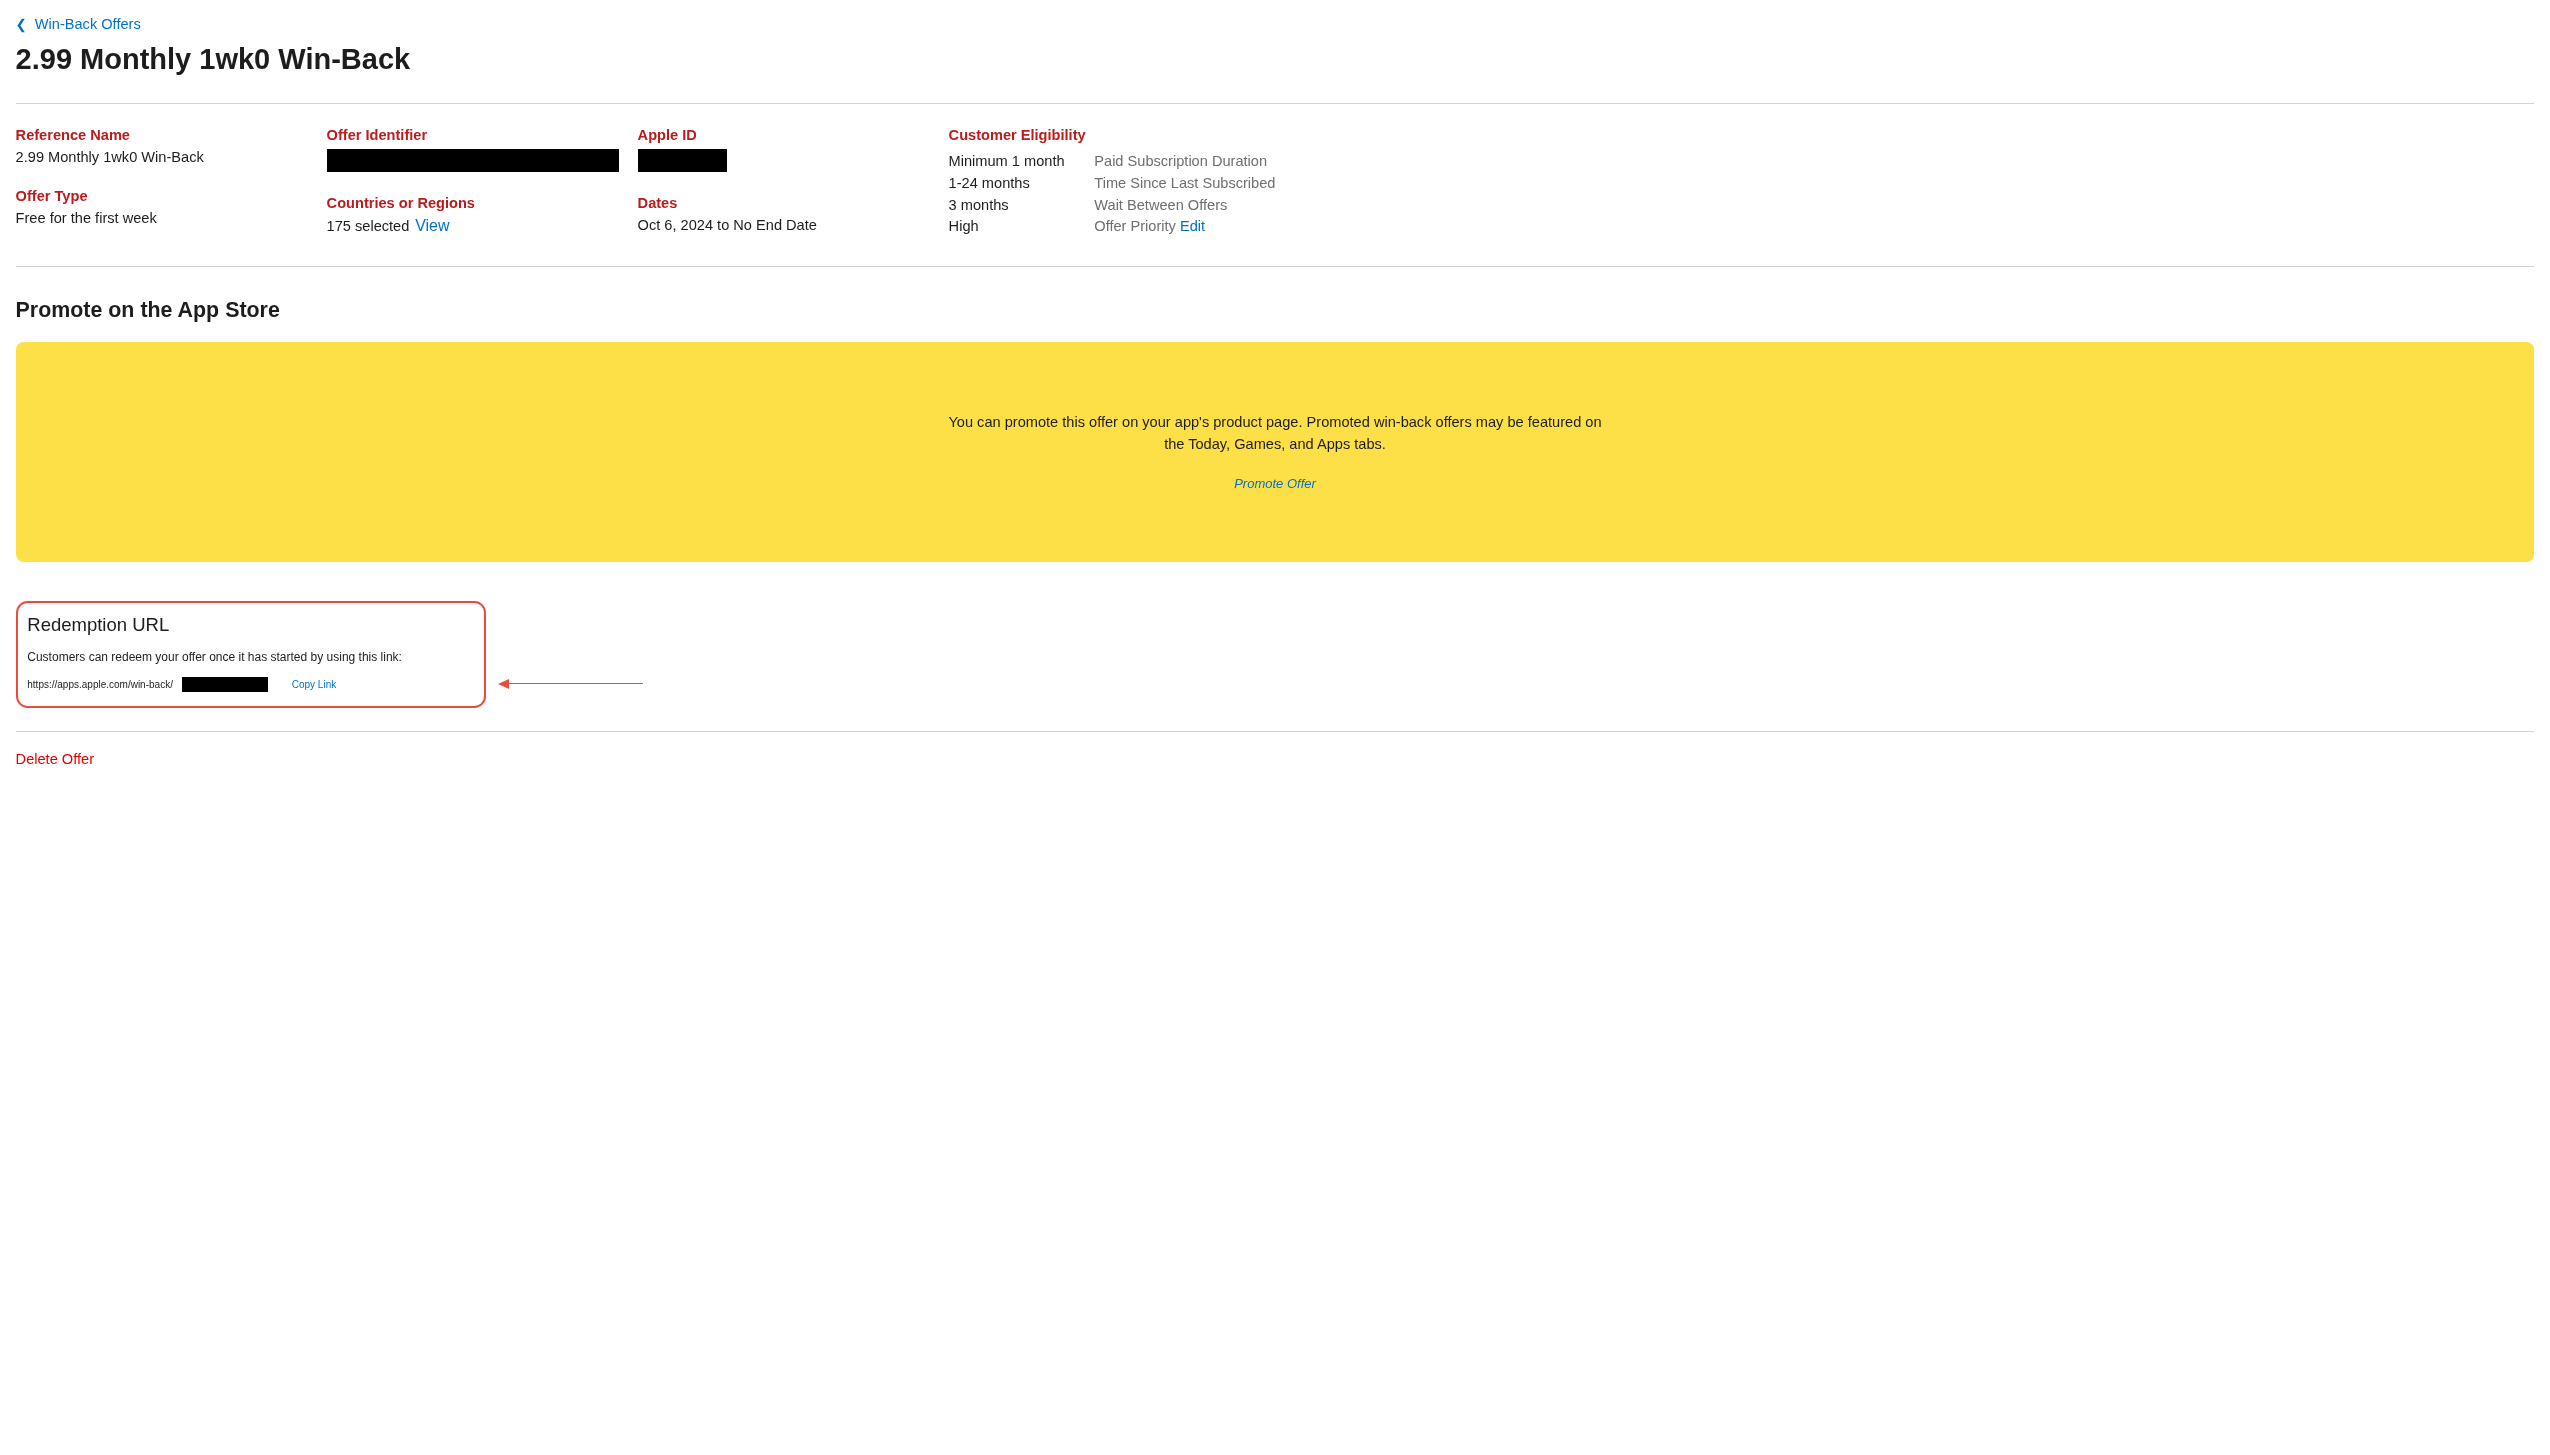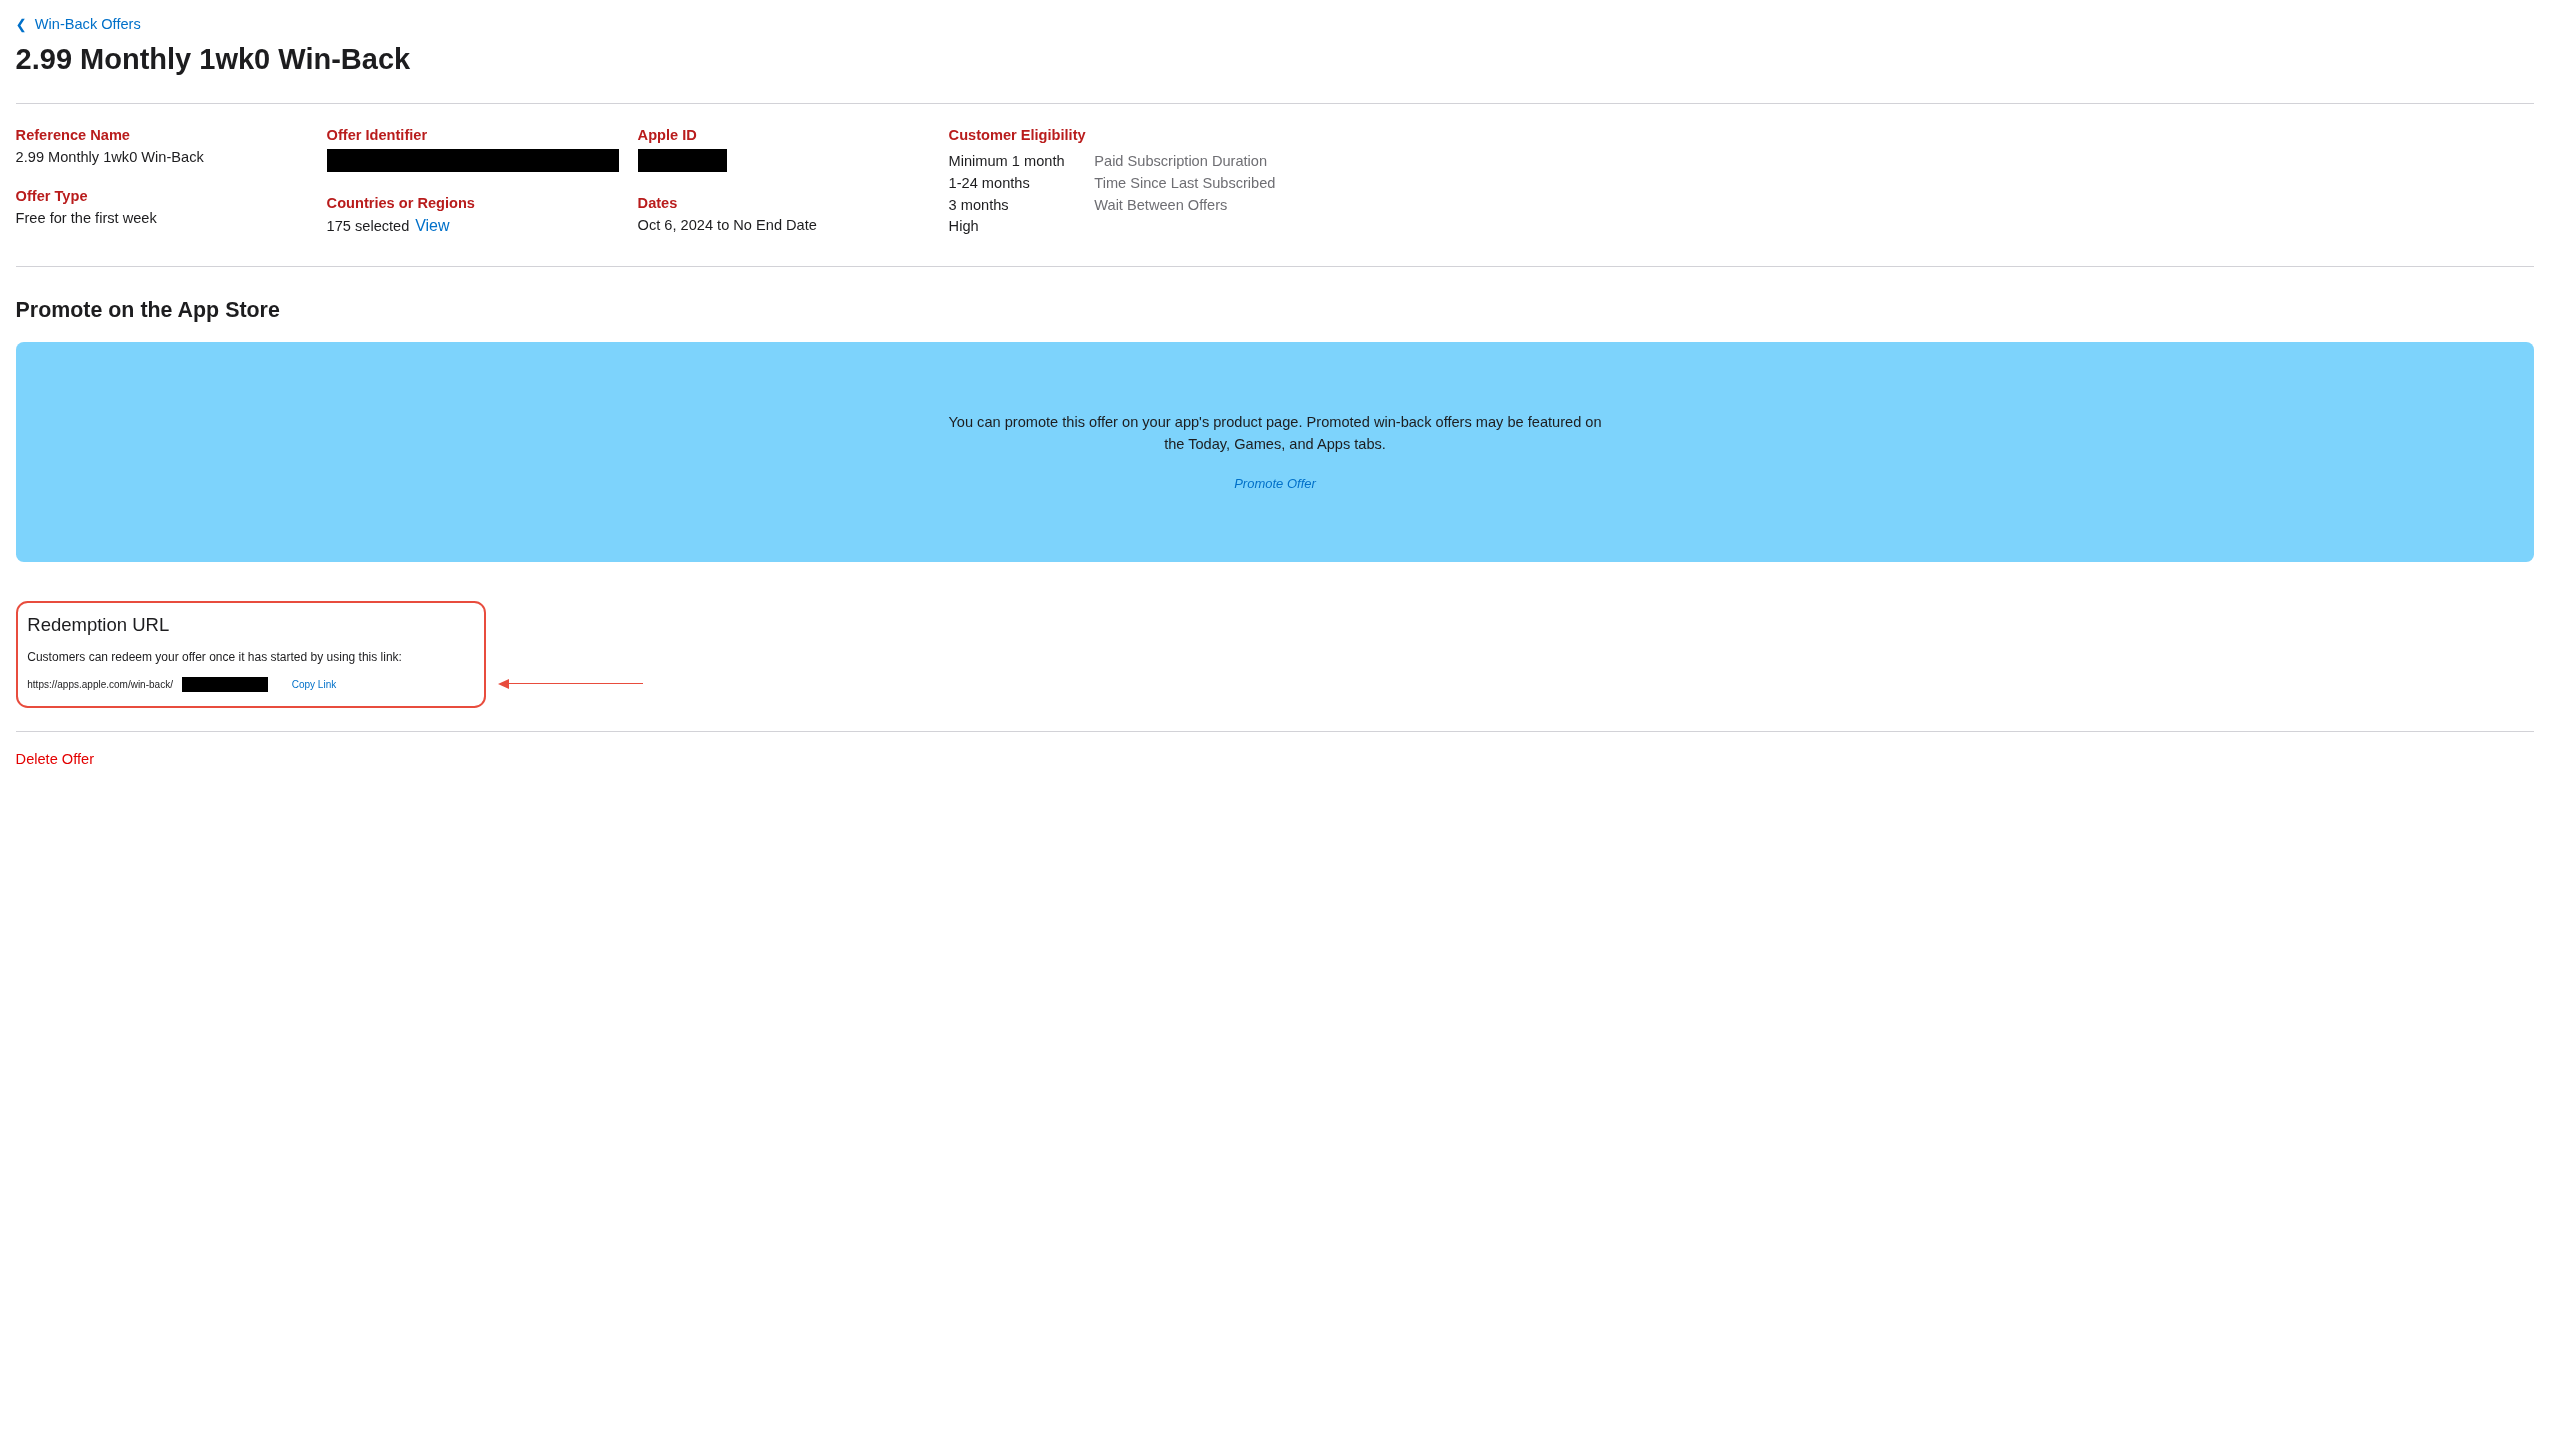--- a/index.html
+++ b/index.html
@@ -96,21 +96,21 @@
     .eligibility-desc {
       color: #6e6e73;
     }
     .section-title {
       font-size: 21.4px;
       font-weight: 700;
       margin-top: 31px;
       margin-bottom: 19.4px;
     }
     .promote-panel {
-      background: #7dd3fc;
+      background: #fde047;
       border-radius: 7.8px;
       padding: 70px 39px;
       text-align: center;
     }
     .promote-desc {
       font-size: 14.6px;
       color: #1d1d1f;
       max-width: 661px;
       margin: 0 auto 17.5px auto;
       line-height: 1.5;
@@ -235,20 +235,24 @@
     <div class="detail-block">
       <div class="field-label">Customer Eligibility</div>
       <div class="eligibility-table">
         <div class="eligibility-key">Minimum 1 month</div>
         <div class="eligibility-desc">Paid Subscription Duration</div>
         <div class="eligibility-key">1-24 months</div>
         <div class="eligibility-desc">Time Since Last Subscribed</div>
         <div class="eligibility-key">3 months</div>
         <div class="eligibility-desc">Wait Between Offers</div>
         <div class="eligibility-key">High</div>
+        <div class="eligibility-desc">
+          <span>Offer Priority</span>
+          <a href="#" class="link">Edit</a>
+        </div>
       </div>
     </div>
   </div>
 </div>
 
 <hr>
 
 <h2 class="section-title">Promote on the App Store</h2>
 
 <div class="promote-panel">

